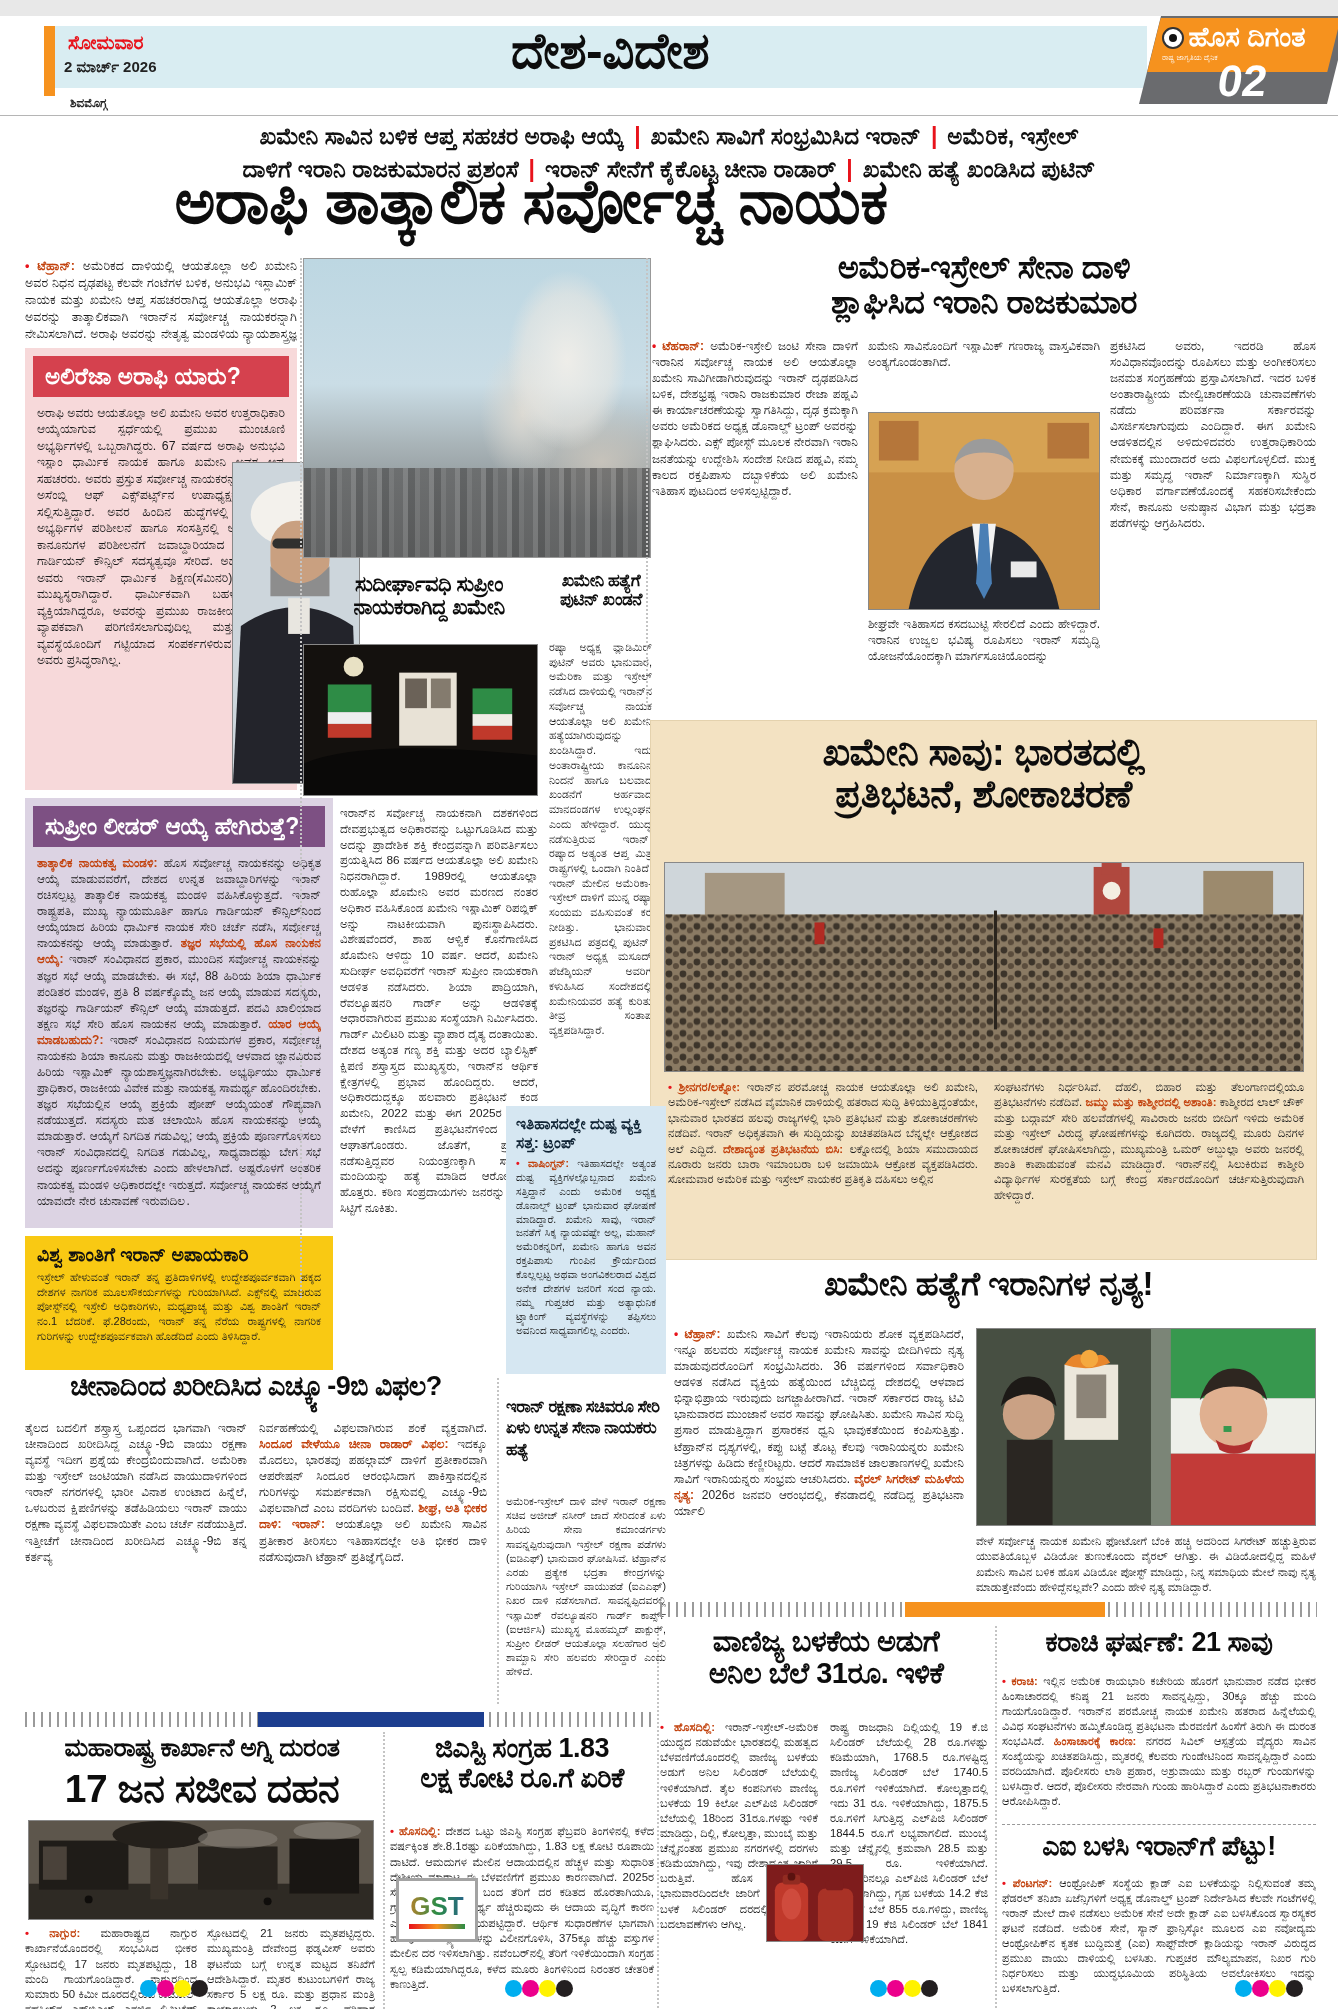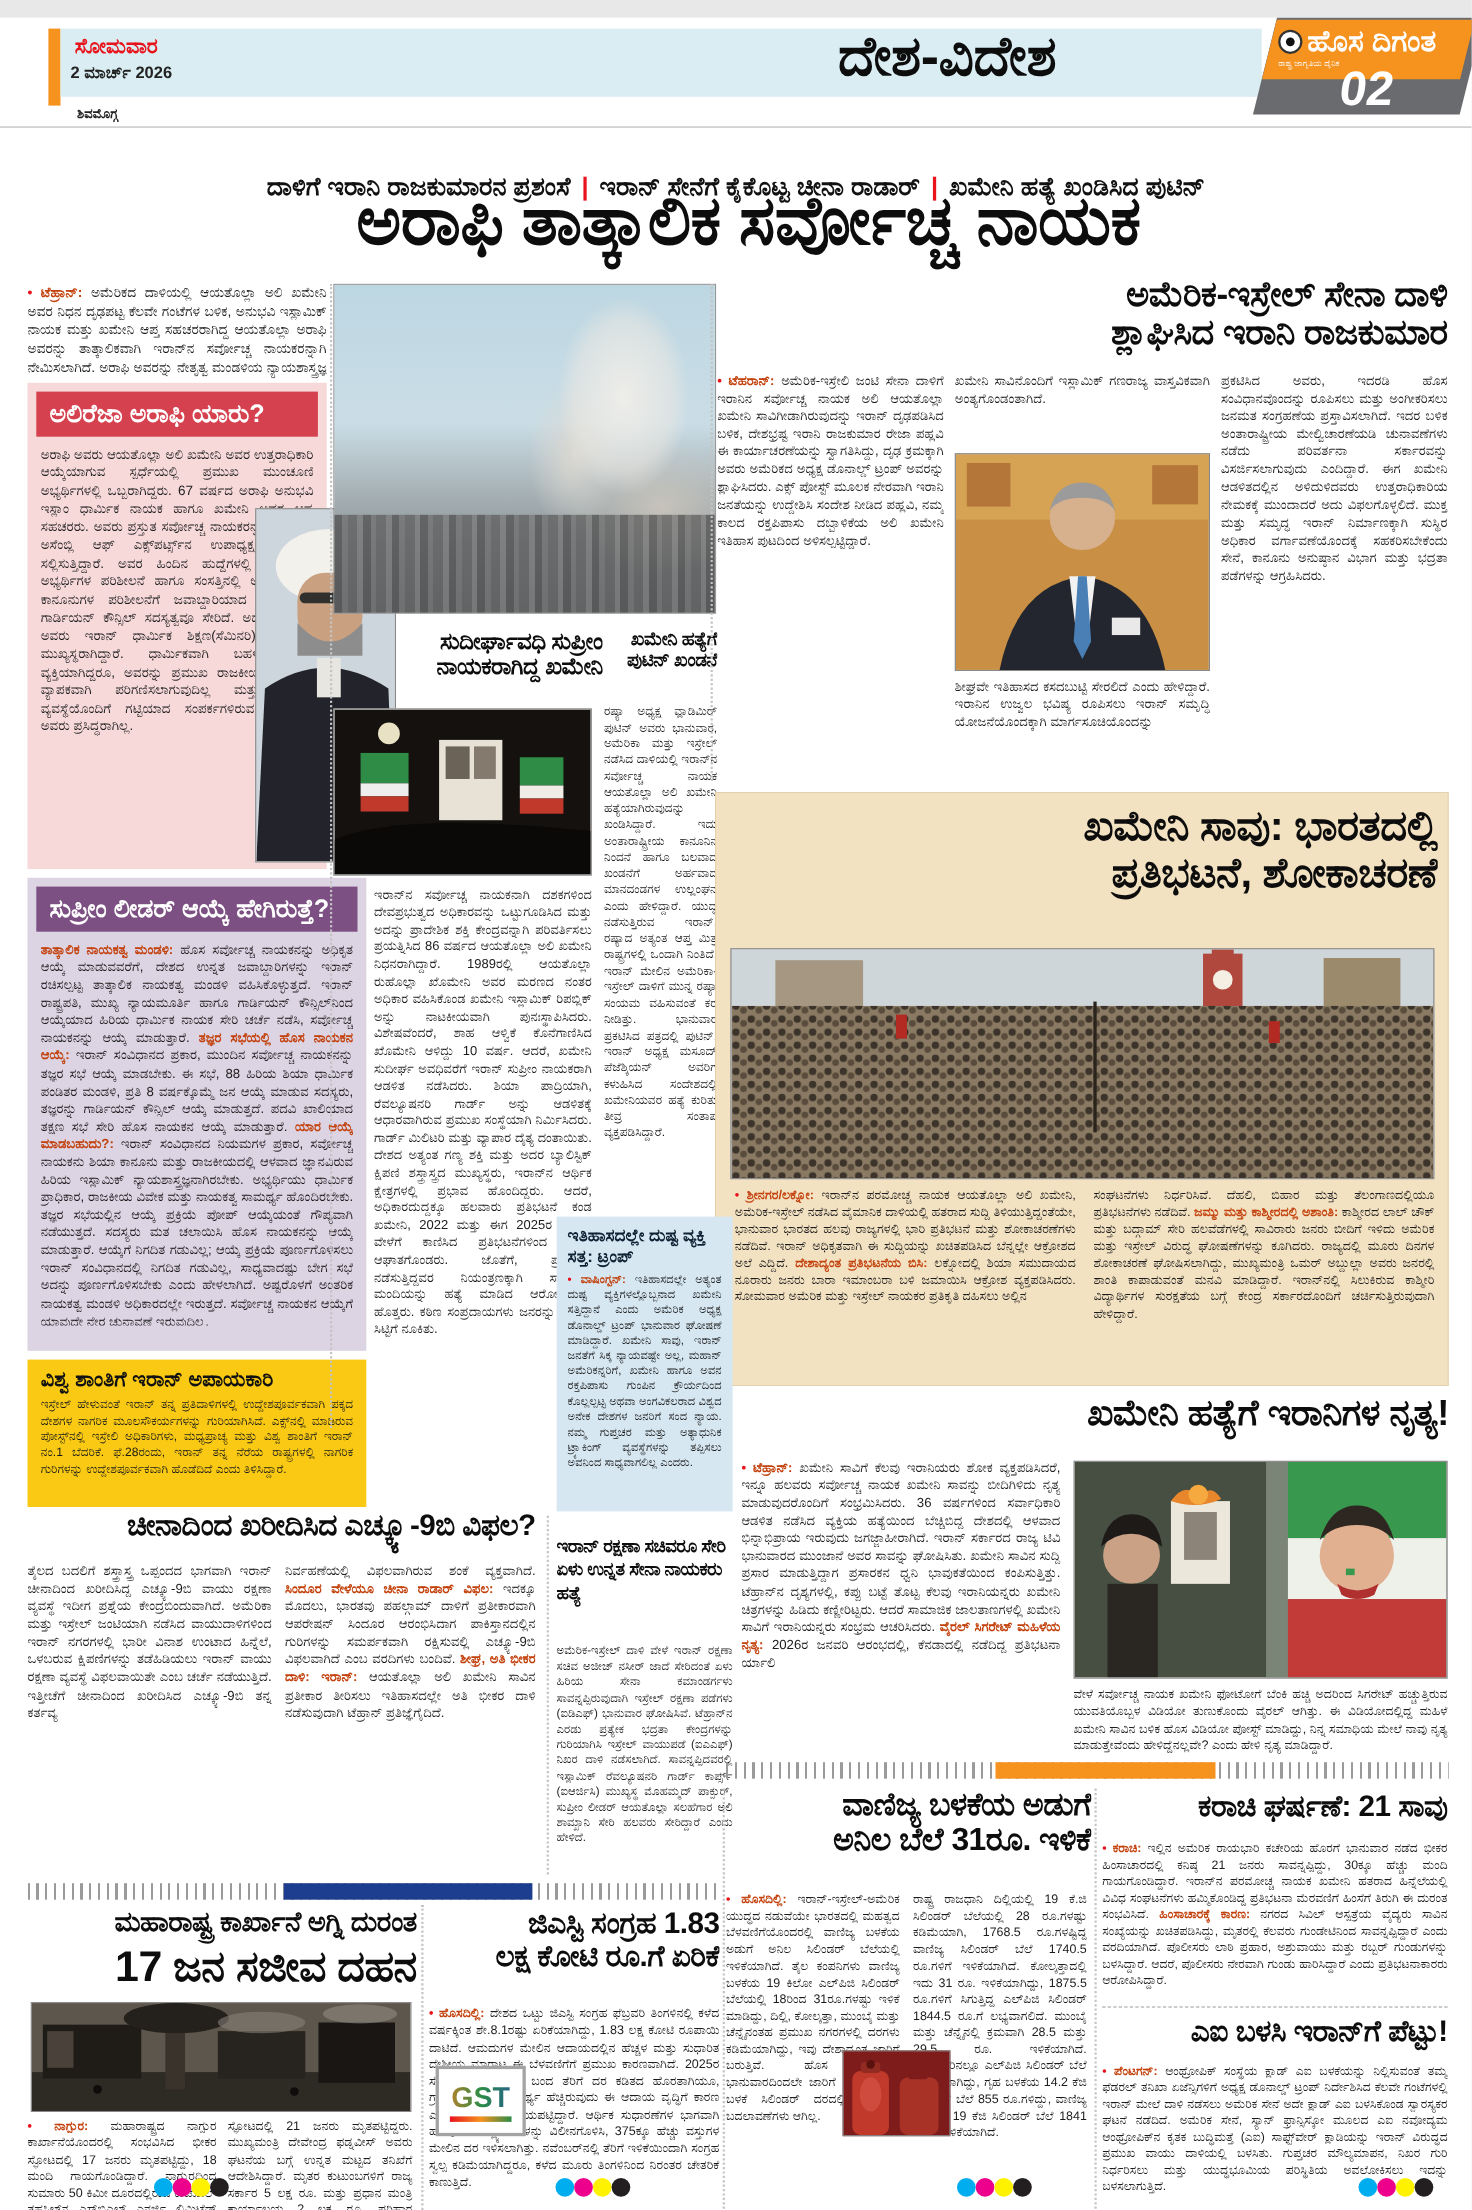--- a/index.html
+++ b/index.html
@@ -2,21 +2,21 @@
 <html><head>
 <meta charset="utf-8">
 <style>
   body{margin:0;background:#e8e8e8}
   #page{position:relative;width:1338px;height:2009px;margin:16px auto;background:#fff;
         font-family:"Liberation Sans","DejaVu Sans",sans-serif;color:#1b1b1b;overflow:hidden}
   .abs{position:absolute;box-sizing:border-box}
   .bt{font-size:12px;line-height:1.34;text-align:justify;color:#1c1c1c;overflow:hidden}
   .bt b{color:#c2410c}
   .bt b:first-child::before{content:"• ";color:#e8131b}
-  .hd{font-weight:900;color:#0d0d0d;text-align:right;line-height:1.1;letter-spacing:-0.5px;overflow:hidden}
+  .hd{font-weight:900;color:#0d0d0d;text-align:center;line-height:1.1;letter-spacing:-0.5px;overflow:hidden}
   .kick{font-size:23px;font-weight:800;text-align:center;color:#111;line-height:1.3;white-space:nowrap;overflow:hidden}
   .kick .red{color:#e8131b;font-weight:900;padding:0 10px}
   .red{color:#e8131b}
   .boxhead{color:#fff;font-weight:800;padding:7px 12px;overflow:hidden}
   .vr{border-left:2px dotted #c4c4c4;width:0}
   .stripes{background:repeating-linear-gradient(90deg,#9a9a9a 0 2px,transparent 2px 8px)}
   .photo{overflow:hidden;border:1px solid #888;background:#ccc}
   .photo svg{display:block;width:100%;height:100%}
   .smoke{border:1px solid #999;
     background:
@@ -45,20 +45,21 @@
   <div class="abs" style="left:1150px;top:0;width:188px;height:88px;background:#6a6b6e;transform:skewX(-14deg)"></div>
   <div class="abs" style="left:1154px;top:2px;width:180px;height:54px;background:#f6921e;transform:skewX(-14deg)"></div>
   <div class="abs" style="left:1162px;top:6px;width:170px;height:52px;text-align:left">
     <span style="display:inline-block;vertical-align:middle;width:18px;height:18px;border-radius:50%;background:#fff;border:2px solid #333;position:relative"><span style="position:absolute;left:5px;top:5px;width:8px;height:8px;border-radius:50%;background:#111"></span></span>
     <span style="font-size:27px;font-weight:800;color:#fff;vertical-align:middle">ಹೊಸ ದಿಗಂತ</span>
     <div class="tag">ರಾಷ್ಟ್ರ ಜಾಗೃತಿಯ ದೈನಿಕ</div>
   </div>
   <div class="abs" style="left:1218px;top:40px;font-size:44px;font-weight:800;color:#fff;transform:skewX(-8deg)">02</div>
   <div class="abs" style="left:0;top:99px;width:1338px;border-top:1px solid #b5b5b5"></div>
 
+  <div class="abs kick" style="left:40px;top:106px;width:1258px;height:32px"><span>ಖಮೇನಿ ಸಾವಿನ ಬಳಿಕ ಆಪ್ತ ಸಹಚರ ಅರಾಫಿ ಆಯ್ಕೆ</span><span class="red">|</span><span>ಖಮೇನಿ ಸಾವಿಗೆ ಸಂಭ್ರಮಿಸಿದ ಇರಾನ್</span><span class="red">|</span><span>ಅಮೆರಿಕ, ಇಸ್ರೇಲ್</span></div>
   <div class="abs hd" style="left:25px;top:152px;width:1012px;height:88px;font-size:62px">ಅರಾಫಿ ತಾತ್ಕಾಲಿಕ ಸರ್ವೋಚ್ಚ ನಾಯಕ</div>
 
   <div class="abs kick" style="left:40px;top:139px;width:1258px;height:32px"><span>ದಾಳಿಗೆ ಇರಾನಿ ರಾಜಕುಮಾರನ ಪ್ರಶಂಸೆ</span><span class="red">|</span><span>ಇರಾನ್ ಸೇನೆಗೆ ಕೈಕೊಟ್ಟ ಚೀನಾ ರಾಡಾರ್</span><span class="red">|</span><span>ಖಮೇನಿ ಹತ್ಯೆ ಖಂಡಿಸಿದ ಪುಟಿನ್</span></div>
 
   <div class="abs bt" style="left:25px;top:242px;width:272px;height:86px;font-size:12.6px"><b>ಟೆಹ್ರಾನ್: </b><span>ಅಮೆರಿಕದ ದಾಳಿಯಲ್ಲಿ ಆಯತೊಲ್ಲಾ ಅಲಿ ಖಮೇನಿ ಅವರ ನಿಧನ ದೃಢಪಟ್ಟ ಕೆಲವೇ ಗಂಟೆಗಳ ಬಳಿಕ, ಅನುಭವಿ ಇಸ್ಲಾಮಿಕ್ ನಾಯಕ ಮತ್ತು ಖಮೇನಿ ಆಪ್ತ ಸಹಚರರಾಗಿದ್ದ ಆಯತೊಲ್ಲಾ ಅರಾಫಿ ಅವರನ್ನು ತಾತ್ಕಾಲಿಕವಾಗಿ ಇರಾನ್‌ನ ಸರ್ವೋಚ್ಚ ನಾಯಕರನ್ನಾಗಿ ನೇಮಿಸಲಾಗಿದೆ. ಅರಾಫಿ ಅವರನ್ನು ನೇತೃತ್ವ ಮಂಡಳಿಯ ನ್ಯಾಯಶಾಸ್ತ್ರಜ್ಞ ಸದಸ್ಯರನ್ನಾಗಿ ನೇಮಿಸಲಾಗಿದ್ದು, ಜೊತೆಗೆ ತಾತ್ಕಾಲಿಕ ಸರ್ವೋಚ್ಚ ನಾಯಕರಾಗಿ ಜವಾಬ್ದಾರಿ ವಹಿಸಲಿದ್ದಾರೆ ಎಂದು ವರದಿಯಾಗಿದೆ.</span></div>
 
   <div class="abs" style="left:25px;top:332px;width:272px;height:442px;background:#f7d9da">
     <div class="boxhead" style="background:#d5414e;margin:8px;font-size:23px">ಅಲಿರೆಜಾ ಅರಾಫಿ ಯಾರು?</div>
     <div class="bt dl-none" style="margin:2px 12px;height:352px;font-size:12.3px"><span>ಅರಾಫಿ ಅವರು ಆಯತೊಲ್ಲಾ ಅಲಿ ಖಮೇನಿ ಅವರ ಉತ್ತರಾಧಿಕಾರಿ ಆಯ್ಕೆಯಾಗುವ ಸ್ಪರ್ಧೆಯಲ್ಲಿ ಪ್ರಮುಖ ಮುಂಚೂಣಿ ಅಭ್ಯರ್ಥಿಗಳಲ್ಲಿ ಒಬ್ಬರಾಗಿದ್ದರು. 67 ವರ್ಷದ ಅರಾಫಿ ಅನುಭವಿ ಇಸ್ಲಾಂ ಧಾರ್ಮಿಕ ನಾಯಕ ಹಾಗೂ ಖಮೇನಿ ಅವರ ಆಪ್ತ ಸಹಚರರು. ಅವರು ಪ್ರಸ್ತುತ ಸರ್ವೋಚ್ಚ ನಾಯಕರನ್ನು ನೇಮಿಸುವ ಅಸೆಂಬ್ಲಿ ಆಫ್ ಎಕ್ಸ್‌ಪರ್ಟ್ಸ್‌ನ ಉಪಾಧ್ಯಕ್ಷರಾಗಿ ಸೇವೆ ಸಲ್ಲಿಸುತ್ತಿದ್ದಾರೆ. ಅವರ ಹಿಂದಿನ ಹುದ್ದೆಗಳಲ್ಲಿ ಚುನಾವಣಾ ಅಭ್ಯರ್ಥಿಗಳ ಪರಿಶೀಲನೆ ಹಾಗೂ ಸಂಸತ್ತಿನಲ್ಲಿ ಅಂಗೀಕೃತವಾದ ಕಾನೂನುಗಳ ಪರಿಶೀಲನೆಗೆ ಜವಾಬ್ದಾರಿಯಾದ ಪ್ರಭಾವಶಾಲಿ ಗಾರ್ಡಿಯನ್ ಕೌನ್ಸಿಲ್ ಸದಸ್ಯತ್ವವೂ ಸೇರಿದೆ. ಅದರ ಜೊತೆಗೆ, ಅವರು ಇರಾನ್ ಧಾರ್ಮಿಕ ಶಿಕ್ಷಣ(ಸೆಮಿನರಿ) ವ್ಯವಸ್ಥೆಯ ಮುಖ್ಯಸ್ಥರಾಗಿದ್ದಾರೆ. ಧಾರ್ಮಿಕವಾಗಿ ಬಹಳ ಸ್ಥಾಪಿತ ವ್ಯಕ್ತಿಯಾಗಿದ್ದರೂ, ಅವರನ್ನು ಪ್ರಮುಖ ರಾಜಕೀಯ ಶಕ್ತಿಯಾಗಿ ವ್ಯಾಪಕವಾಗಿ ಪರಿಗಣಿಸಲಾಗುವುದಿಲ್ಲ ಮತ್ತು ಭದ್ರತಾ ವ್ಯವಸ್ಥೆಯೊಂದಿಗೆ ಗಟ್ಟಿಯಾದ ಸಂಪರ್ಕಗಳಿರುವ ವ್ಯಕ್ತಿಯಾಗಿ ಅವರು ಪ್ರಸಿದ್ಧರಾಗಿಲ್ಲ.</span></div>
   </div>

